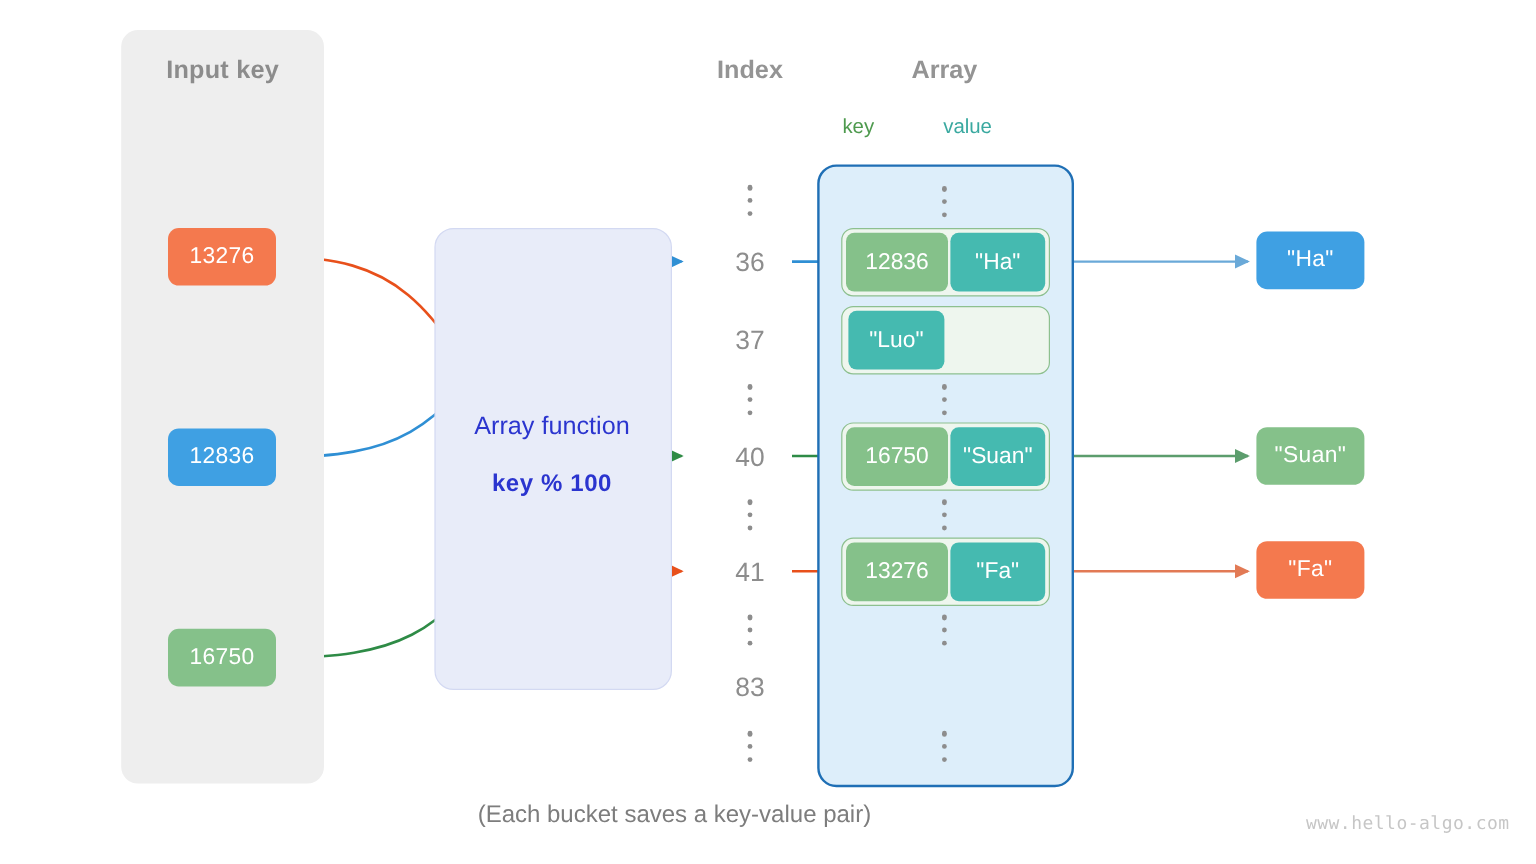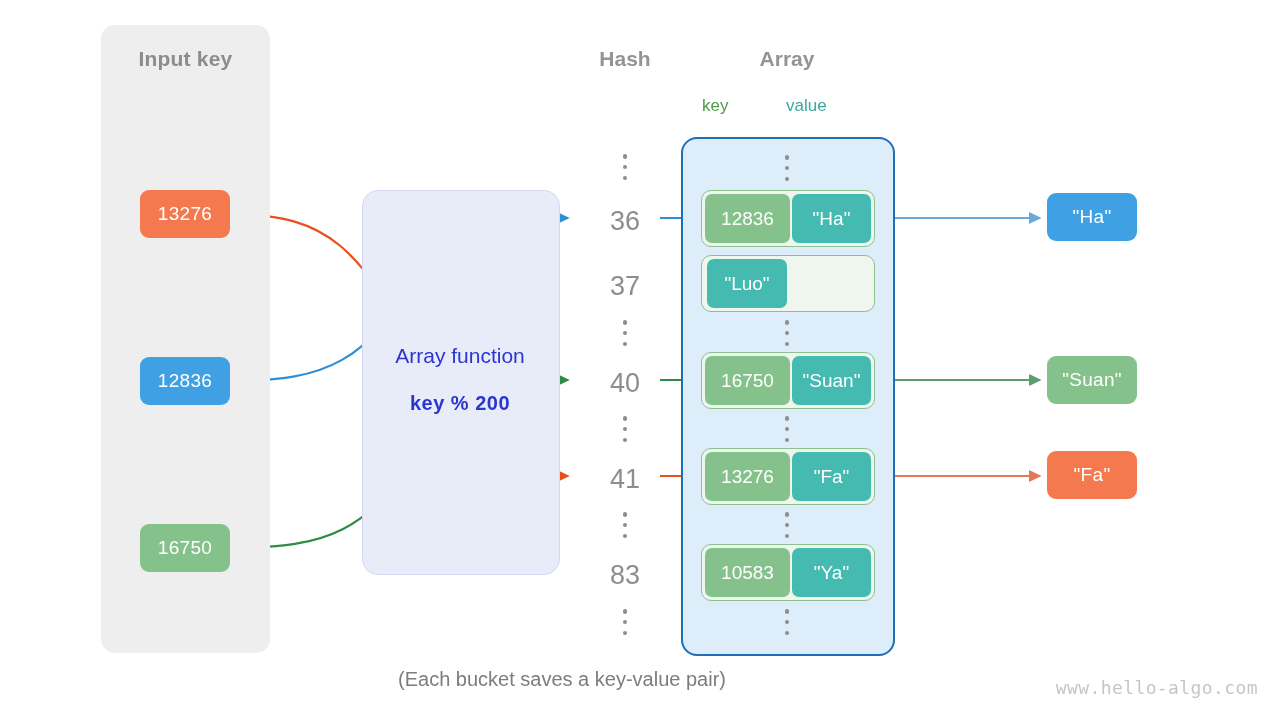--- a/index.html
+++ b/index.html
@@ -108,21 +108,21 @@
     color: #2b35cf;
     letter-spacing: .5px;
   }
 
   
   .index-label {
     position: absolute;
     left: 585px;
     width: 80px;
     text-align: center;
-    font-size: 27px;
+    font-size: 22px;
     color: #8d8d8d;
   }
   .dots {
     position: absolute;
     width: 16px;
     height: 26px;
     display: flex;
     flex-direction: column;
     justify-content: space-between;
     align-items: center;
@@ -190,21 +190,21 @@
     width: 1280px;
     text-align: center;
     font-size: 20px;
     color: #7d7d7d;
     transform: translateX(-78px);
   }
   #watermark {
     position: absolute;
     right: 22px; top: 677px;
     font-family: "DejaVu Sans Mono", "Liberation Mono", monospace;
-    font-size: 18px;
+    font-size: 15px;
     color: #c6c6c6;
     letter-spacing: .4px;
   }
 </style>
 </head>
 <body>
 
 <div id="stage">
 
   <svg id="wires" viewBox="0 0 1280 720">
@@ -271,23 +271,23 @@
 
   <div id="input-panel" class="panel">
     <div class="panel-title">Input key</div>
   </div>
   <div id="in-0" class="pill orange">13276</div>
   <div id="in-1" class="pill blue">12836</div>
   <div id="in-2" class="pill green">16750</div>
 
   <div id="hash-box"></div>
   <div id="hash-label">Array function</div>
-  <div id="hash-formula">key % 200</div>
-
-  <div id="index-head" class="col-head">Hash</div>
+  <div id="hash-formula">key % 100</div>
+
+  <div id="index-head" class="col-head">Index</div>
 
   <div class="dots idx" style="top:154px">
       <i></i>
       <i></i>
       <i></i>
     </div>
   <div class="index-label" style="top:206px">36</div>
   <div class="index-label" style="top:271px">37</div>
   <div class="dots idx" style="top:320px">
       <i></i>
@@ -354,24 +354,20 @@
     <span class="cell key">13276</span>
     <span class="cell value">"Fa"</span>
   </div>
 
   <div class="dots arr" style="top:512px">
       <i></i>
       <i></i>
       <i></i>
     </div>
 
-  <div class="bucket" style="top:544px">
-    <span class="cell key">10583</span>
-    <span class="cell value">"Ya"</span>
-  </div>
 
   <div class="dots arr" style="top:609px">
       <i></i>
       <i></i>
       <i></i>
     </div>
 
   <div id="out-0" class="pill blue">"Ha"</div>
   <div id="out-1" class="pill green">"Suan"</div>
   <div id="out-2" class="pill orange">"Fa"</div>

